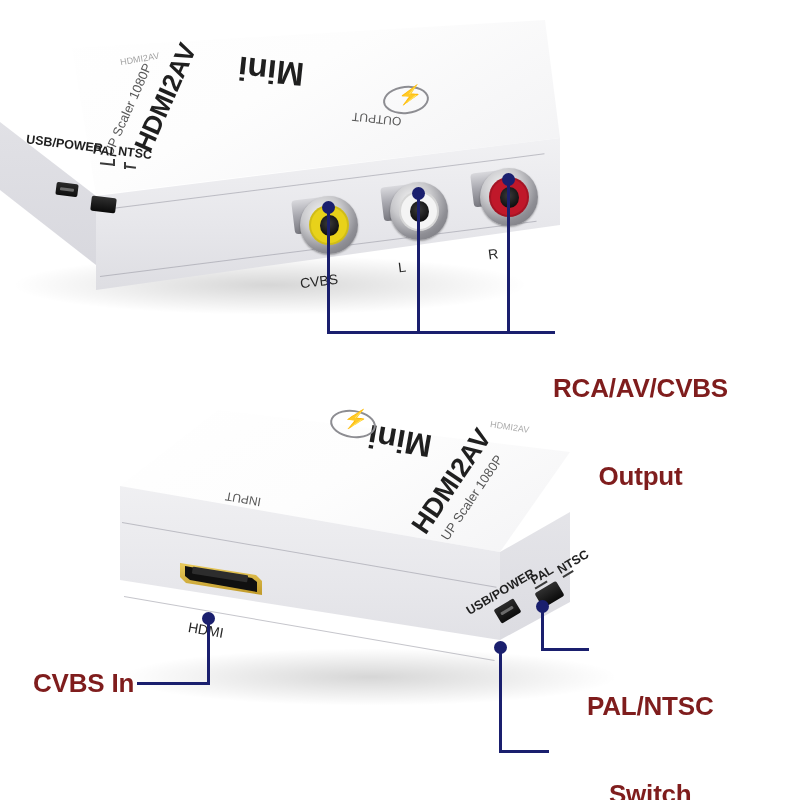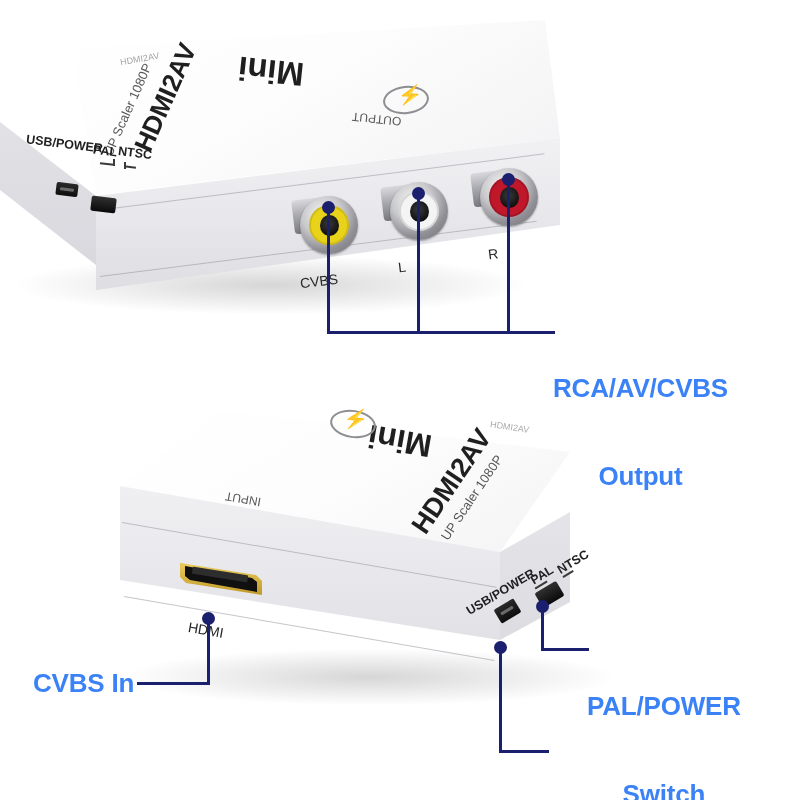--- a/index.html
+++ b/index.html
@@ -14,21 +14,21 @@
     position: relative;
     width: 800px;
     height: 800px;
     background: #ffffff;
     overflow: hidden;
   }
 
   
   .ann-label {
     position: absolute;
-    color: #3b82f6;
+    color: #7f1d1d;
     font-weight: bold;
     font-family: "Liberation Sans", sans-serif;
     line-height: 1.12;
     white-space: pre;
     letter-spacing: -0.2px;
   }
   .leader {
     position: absolute;
     background: #1a1f6e;
   }
@@ -295,17 +295,17 @@
   <div class="ann-label" style="left:33px; top:669px; font-size:26px;">CVBS In</div>
 
   <div class="dot" style="left:494px; top:641px;"></div>
   <div class="leader" style="left:499px; top:647px; width:3px; height:105px;"></div>
   <div class="leader" style="left:499px; top:750px; width:50px; height:3px;"></div>
 
   <div class="dot" style="left:536px; top:600px;"></div>
   <div class="leader" style="left:541px; top:606px; width:3px; height:44px;"></div>
   <div class="leader" style="left:541px; top:648px; width:48px; height:3px;"></div>
   <div class="ann-label" style="left:587px; top:634px; font-size:26px;">
-    <div>PAL/POWER</div>
+    <div>PAL/NTSC</div>
     <div style="text-align:center;">Switch</div>
   </div>
 
 </div>
 
 </body></html>

